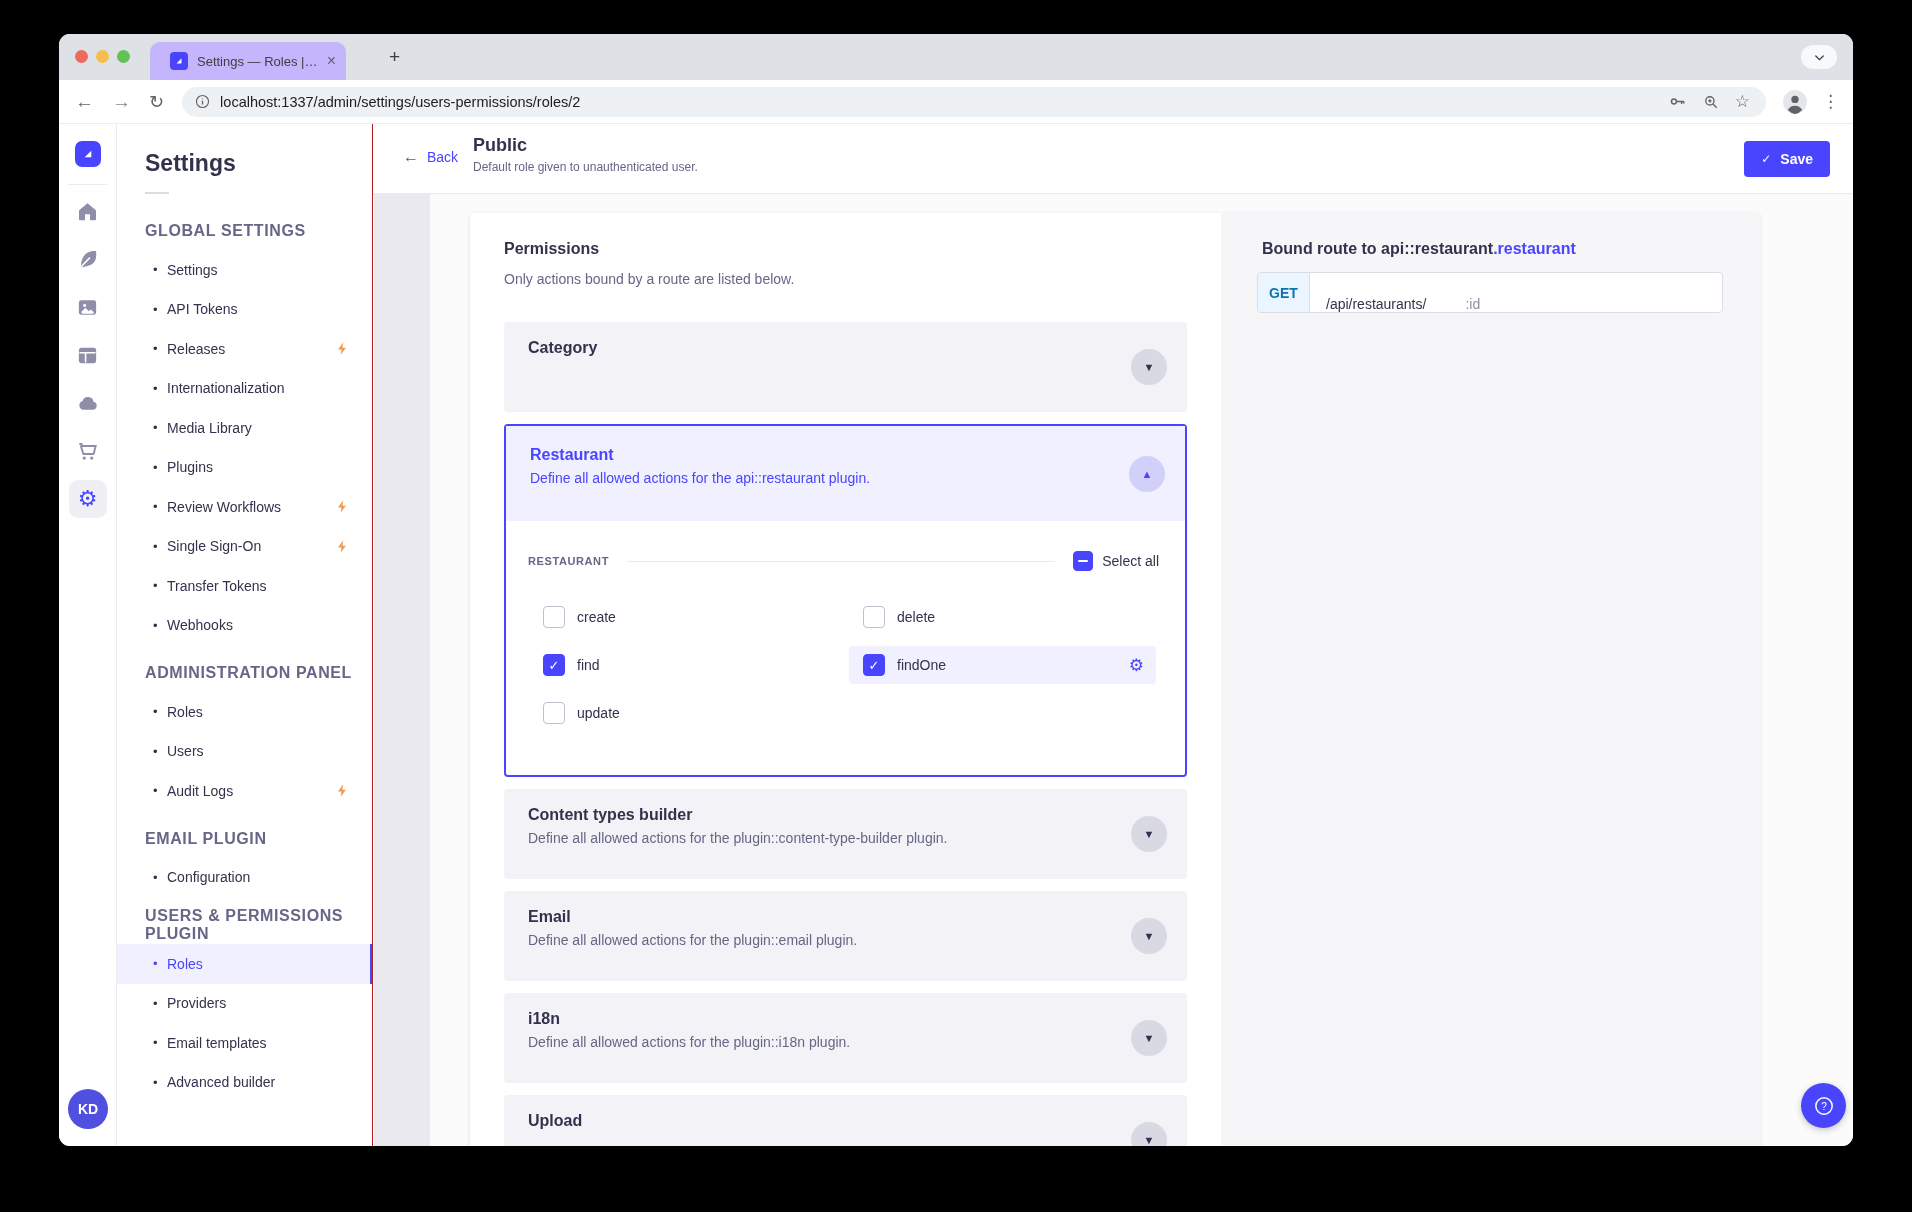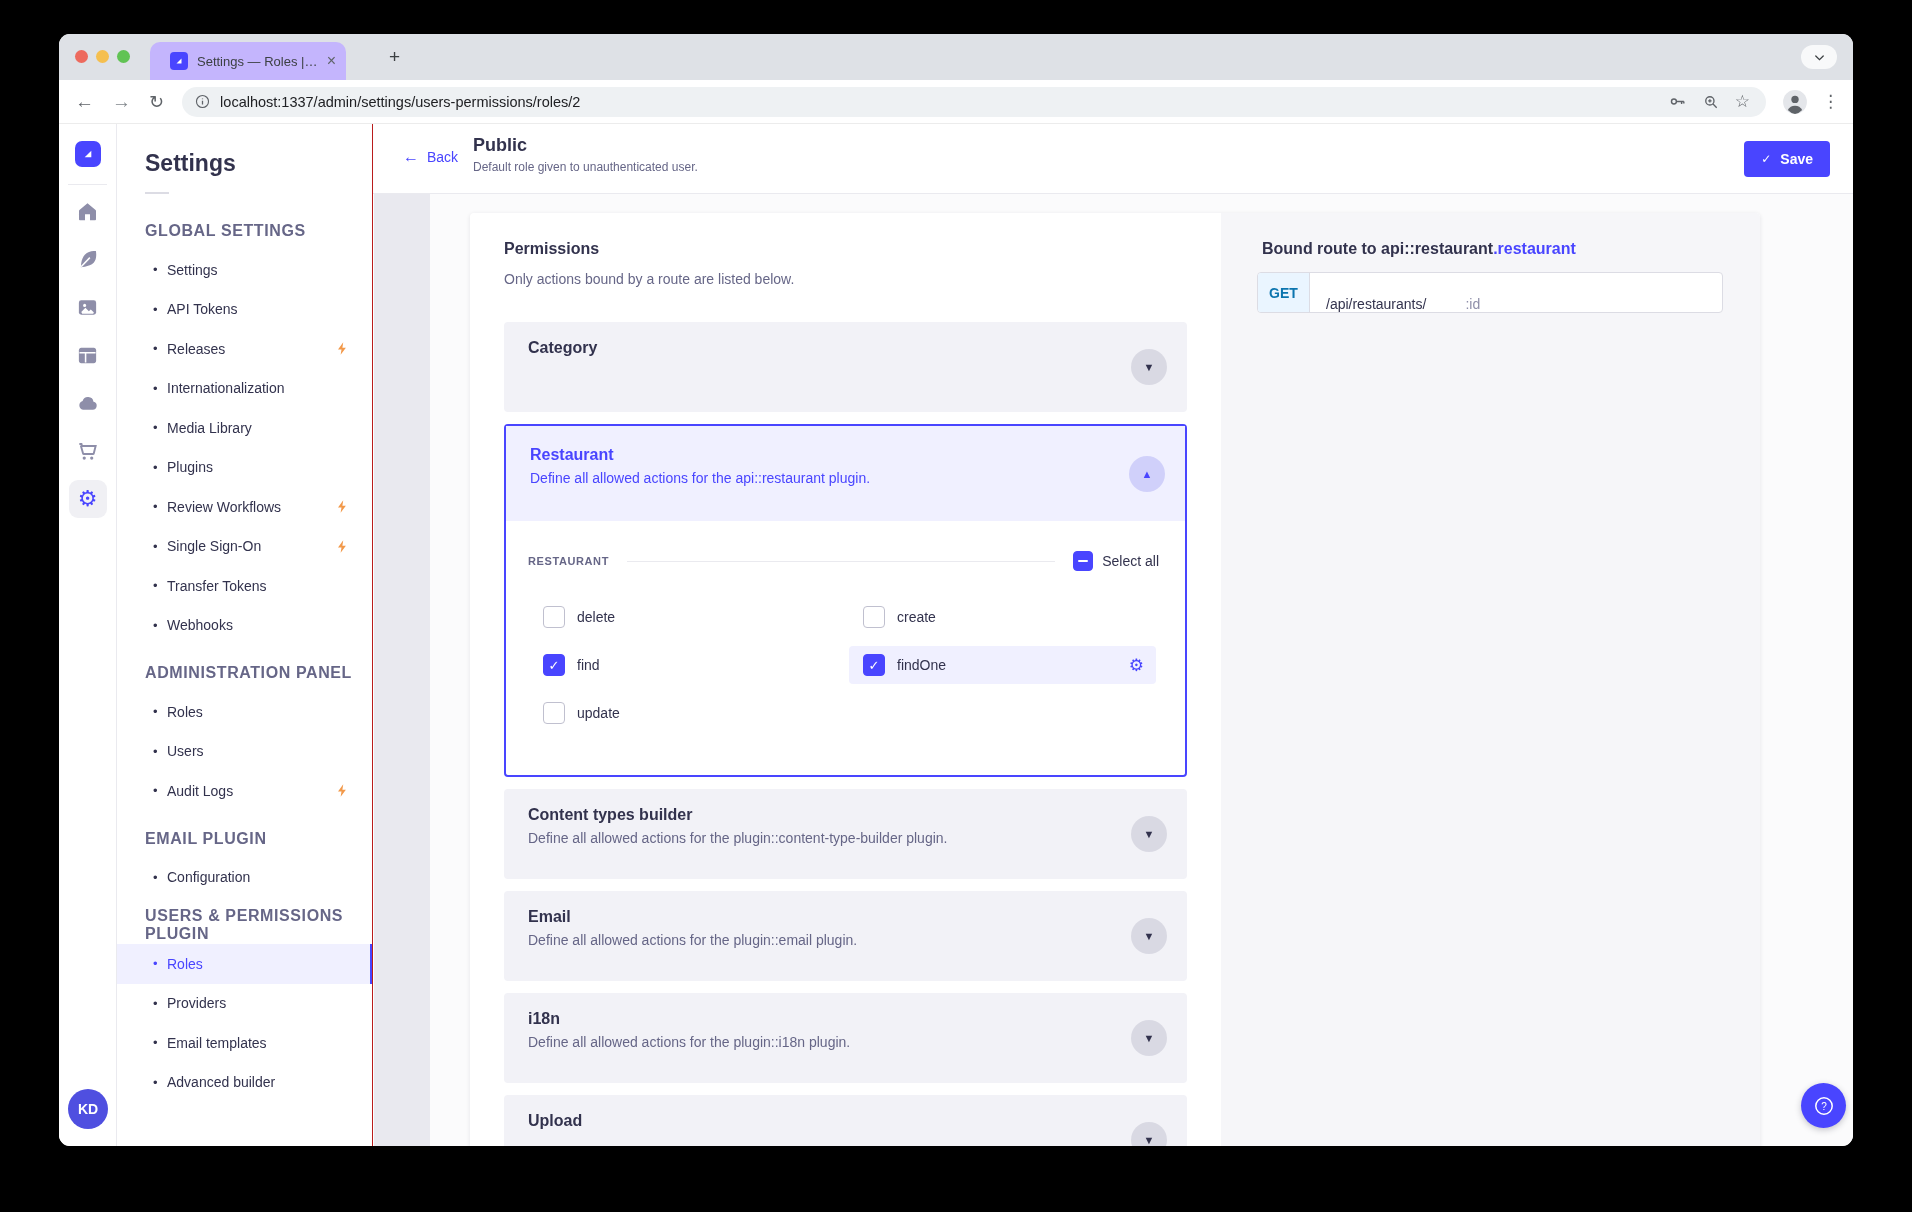--- a/index.html
+++ b/index.html
@@ -444,25 +444,25 @@
                 <span class="group-label">RESTAURANT</span>
                 <span class="group-line"></span>
                 <span class="checkbox sm indeterminate">
                   <span class="minus"></span>
                 </span>
                 <span class="select-all-label">Select all</span>
               </div>
               <div class="actions-grid">
                 <label class="action">
                   <span class="checkbox"></span>
-                  <span class="action-label">delete</span>
+                  <span class="action-label">create</span>
                 </label>
                 <label class="action">
                   <span class="checkbox"></span>
-                  <span class="action-label">create</span>
+                  <span class="action-label">delete</span>
                 </label>
                 <label class="action">
                   <span class="checkbox checked">✓</span>
                   <span class="action-label">find</span>
                 </label>
                 <label class="action hl">
                   <span class="checkbox checked">✓</span>
                   <span class="action-label">findOne</span>
                   <span class="cog">⚙</span>
                 </label>

